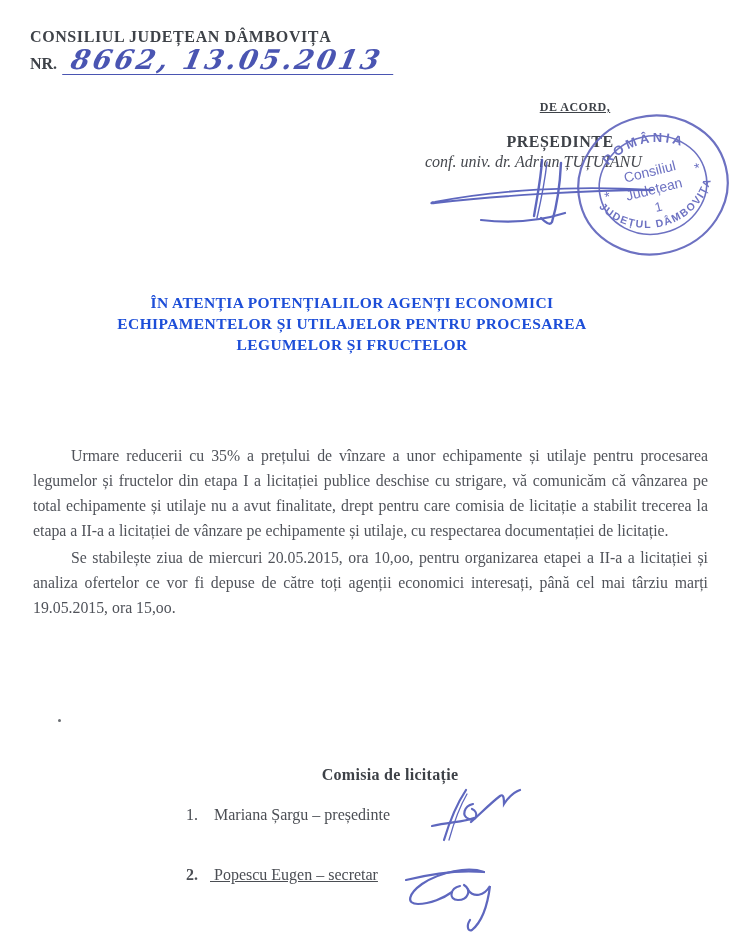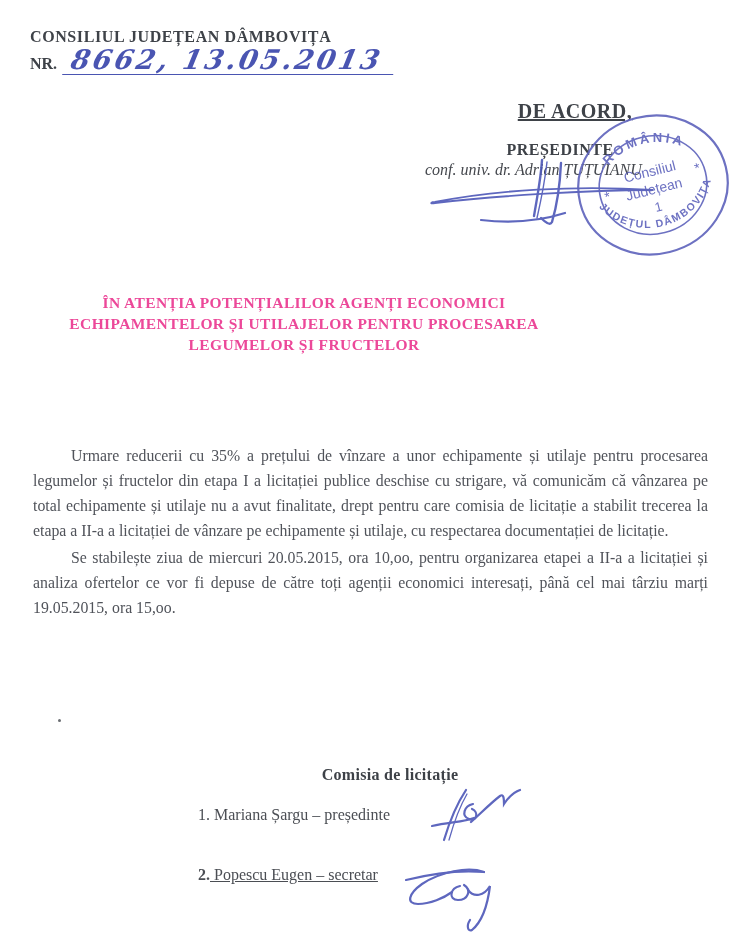--- a/index.html
+++ b/index.html
@@ -33,56 +33,56 @@
     transform:skewX(-12deg);
     border-bottom:1.5px solid #4a55b2;
     padding:0 14px 2px 6px;
     margin-left:4px;
   }
   
   .approval{
     position:absolute;left:430px;top:100px;width:290px;
     text-align:center;color:#3e4248;
   }
-  .approval-line1{font-size:20px;font-weight:bold;text-decoration:underline;letter-spacing:.5px;}
+  .approval-line1{font-size:12px;font-weight:bold;text-decoration:underline;letter-spacing:.5px;}
   .approval-line2{font-size:16px;font-weight:bold;letter-spacing:.5px;margin-top:18px;margin-right:30px;}
   .approval-line3{
     font-size:16px;font-style:italic;margin-top:2px;
     white-space:nowrap;text-align:left;margin-left:-5px;
     color:#45484e;
   }
   .sig-president{position:absolute;left:415px;top:140px;}
   .stamp{position:absolute;left:572px;top:112px;opacity:.92;}
   
   .doc-title{
     position:absolute;left:0;top:292px;width:608px;
     text-align:center;
     font-size:15.5px;font-weight:bold;letter-spacing:.4px;
-    line-height:21px;color:#ec4899;
+    line-height:21px;color:#1d4ed8;padding-left:48px;
   }
   
   .body-text{
     position:absolute;left:31px;top:441px;width:679px;
     font-size:15.8px;line-height:25px;
     text-align:justify;color:#50535a;
   }
   .body-text p{margin:2px;text-indent:38px;}
   .stray-dot{
     position:absolute;left:58px;top:719px;
     width:3px;height:3px;background:#6a6d72;border-radius:50%;
   }
   
   .commission-heading{
     position:absolute;left:0;top:766px;width:780px;
     text-align:center;font-size:16px;font-weight:bold;
     color:#3d4147;letter-spacing:.3px;
   }
   .member{
     position:absolute;left:186px;
-    font-size:16px;color:#4b4e54;text-align:right;
+    font-size:16px;color:#4b4e54;
   }
   .member-1{top:806px;}
   .member-2{top:866px;font-weight:normal;text-decoration:underline;}
   .member-number{display:inline-block;width:24px;}
   .member-2 .member-number{font-weight:bold;}
   .sig-member1{position:absolute;left:416px;top:782px;}
   .sig-member2{position:absolute;left:388px;top:852px;}
   svg{display:block;}
   .stamp-text{font-family:"Liberation Sans", sans-serif;fill:#6166bd;}
 </style>

